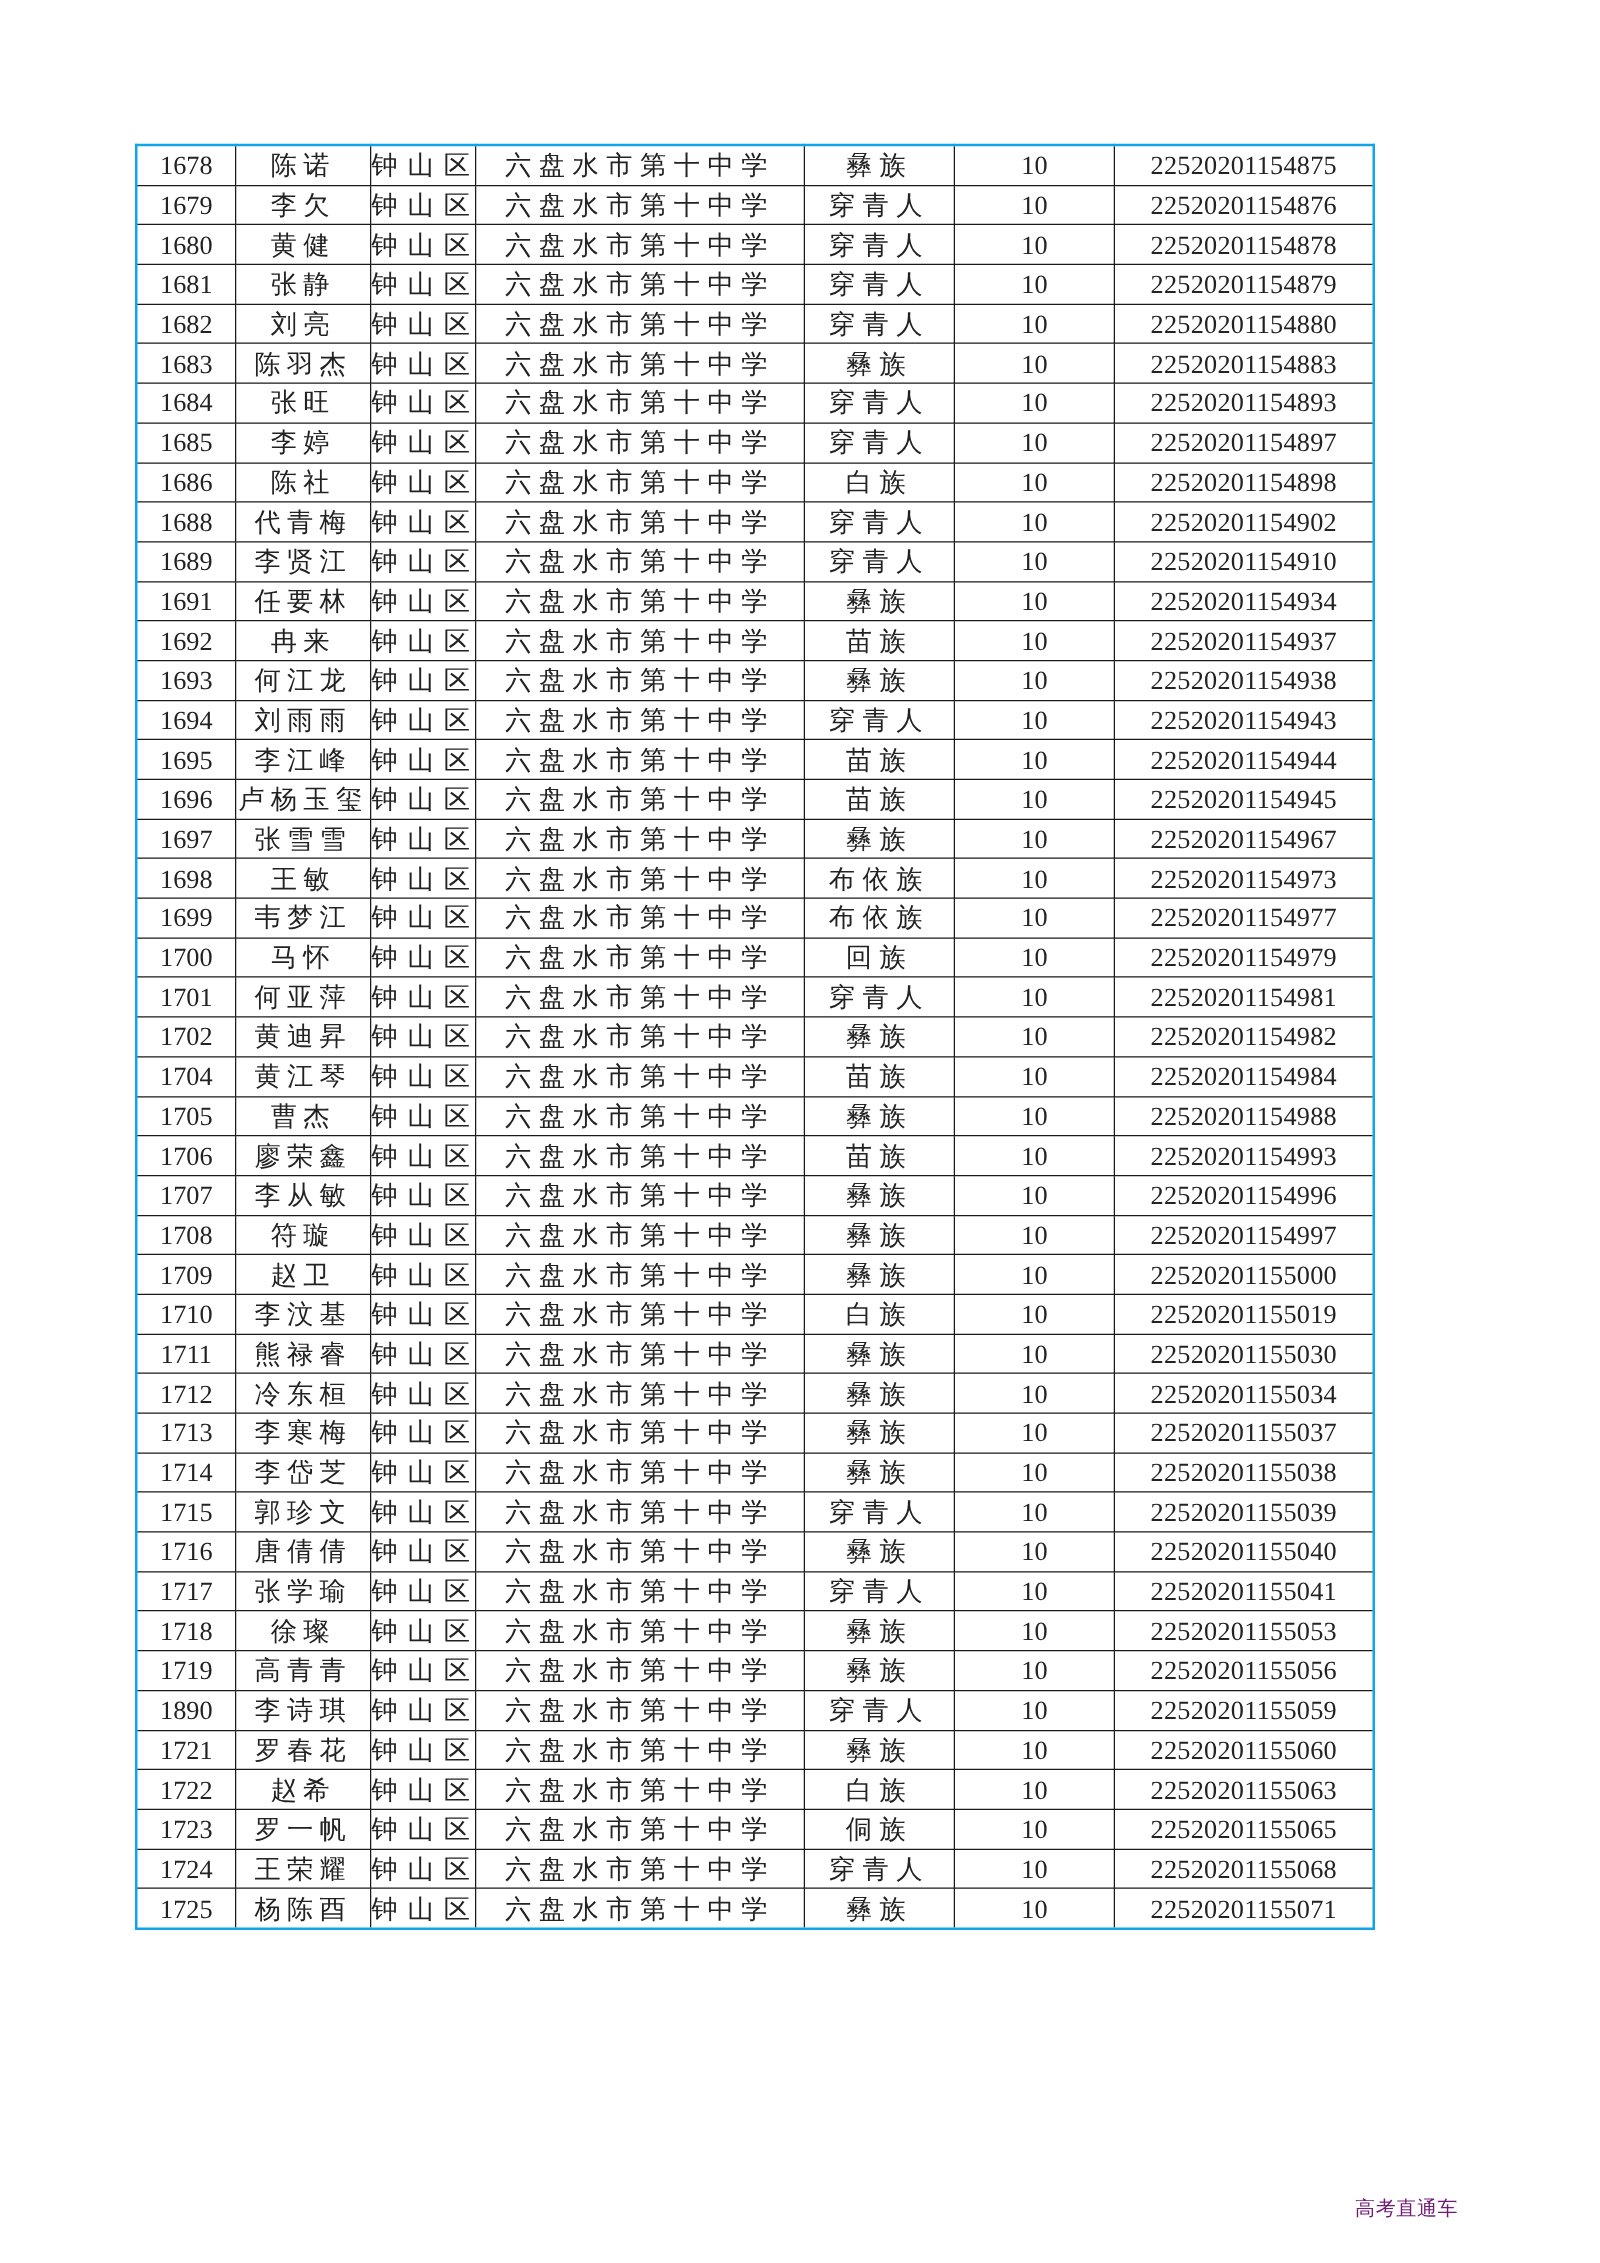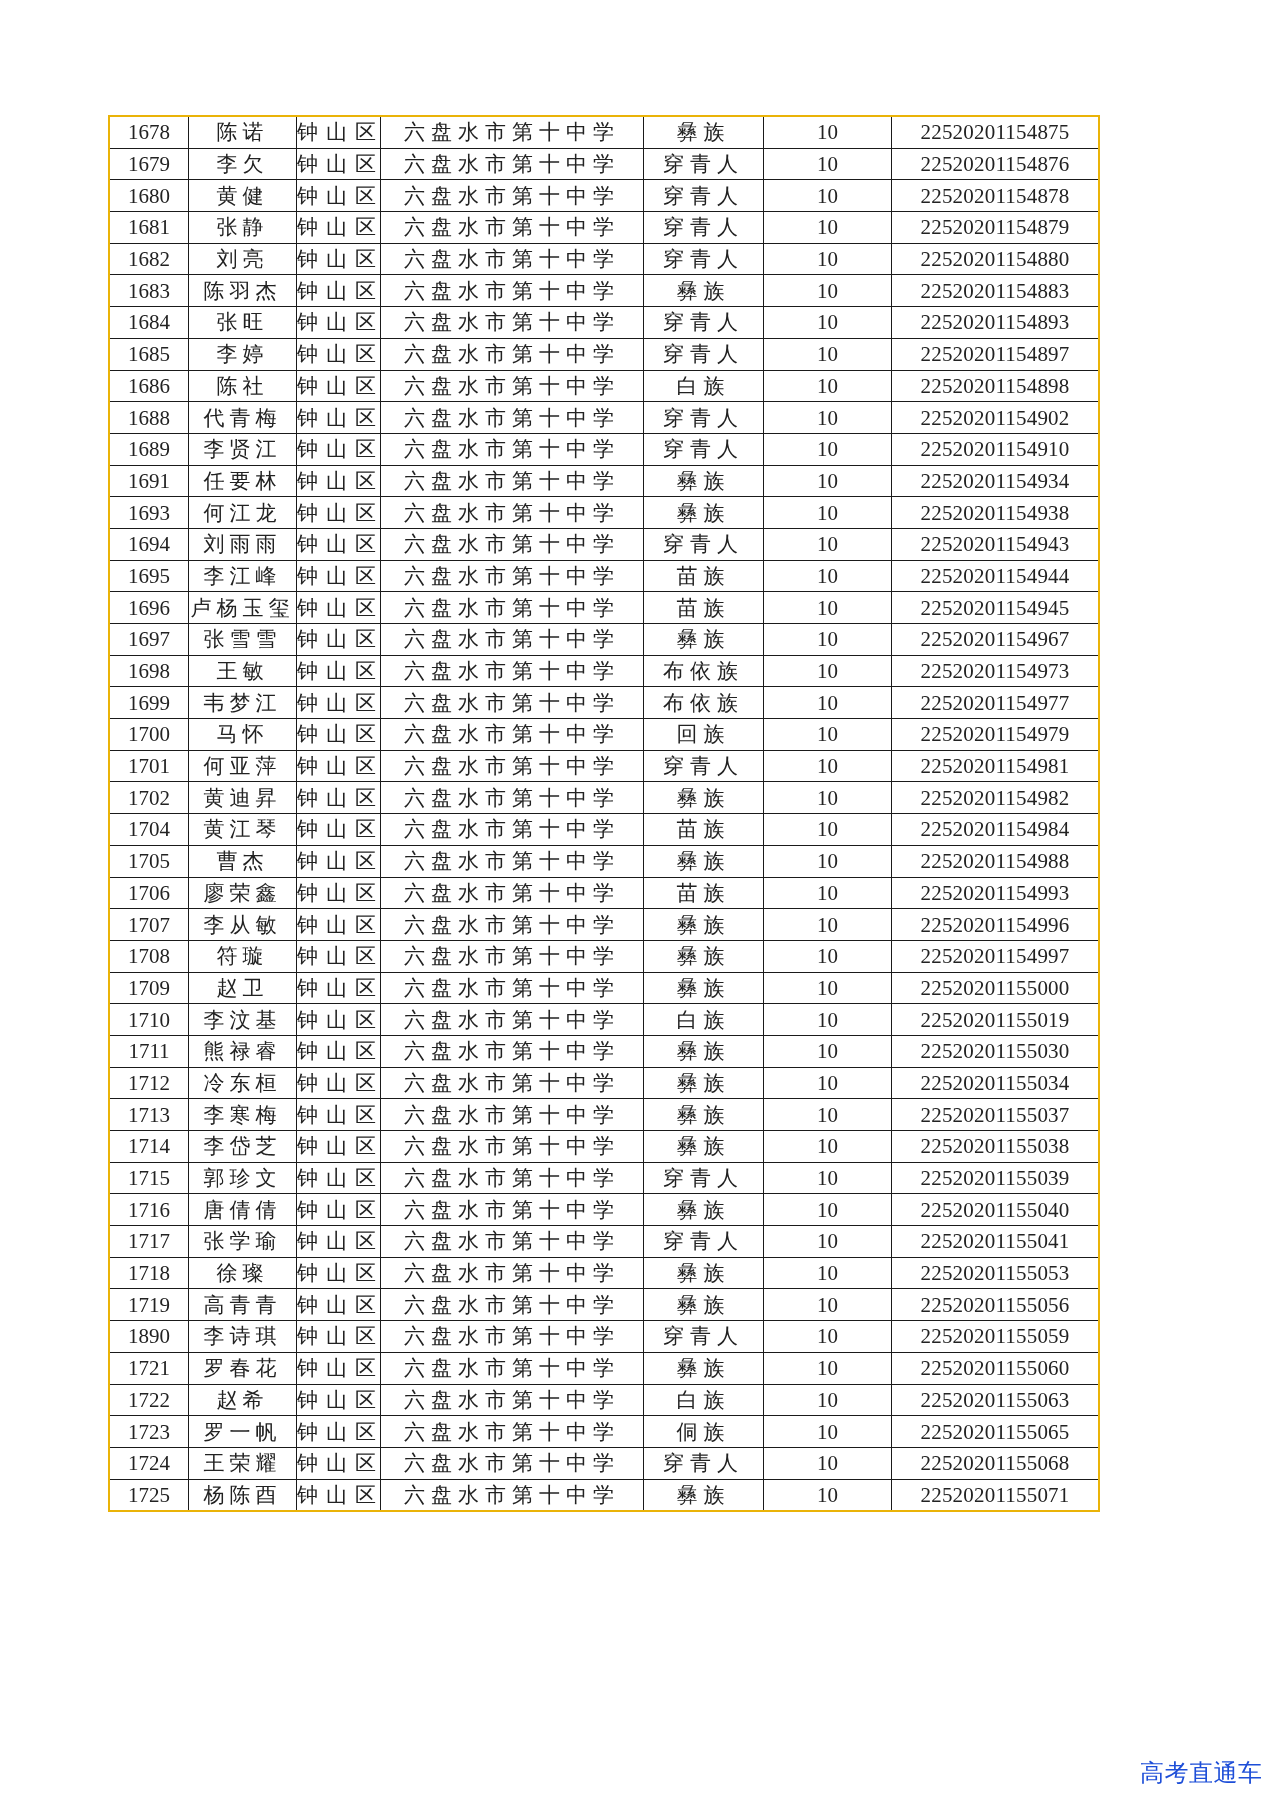--- a/index.html
+++ b/index.html
@@ -3,37 +3,37 @@
   <meta charset="utf-8">
   <style>
     html, body { margin: 0; padding: 0; background: #ffffff; }
     body { width: 1280px; height: 1810px; position: relative; overflow: hidden;
            font-family: "DejaVu Serif", "Liberation Serif", serif; color: #222; }
     .page { position: absolute; left: 0; top: 0; width: 1280px; height: 1810px; background: #fff; }
     table.roster {
       position: absolute; left: 108px; top: 115px;
       border-collapse: collapse; table-layout: fixed;
       width: 983px;
-      border: 2px solid #eab308;
+      border: 2px solid #0ea5e9;
     }
     table.roster td {
       height: 30.7px; padding: 0; border: 1.5px solid #1a1a1a;
       text-align: center; vertical-align: middle;
       font-size: 21px; line-height: 30px; white-space: nowrap; overflow: hidden;
     }
     td.c-no { width: 78px; font-family: "Liberation Serif", serif; font-size: 23px; }
     td.c-name { width: 107px; letter-spacing: 5px; font-family: "DejaVu Sans", sans-serif; font-size: 20px; font-weight: 300; margin-top: 28px; }
     td.c-district { width: 83px; letter-spacing: 8px; font-family: "DejaVu Sans", sans-serif; font-size: 20px; text-align: left; padding-left: 3px; margin-left: 20px; }
     td.c-school { width: 262px; letter-spacing: 6px; font-family: "DejaVu Sans", sans-serif; font-size: 19px; }
     td.c-eth { width: 119px; letter-spacing: 6px; font-family: "DejaVu Sans", sans-serif; font-size: 19px; }
     td.c-grade { width: 127px; font-family: "Liberation Serif", serif; font-size: 23px; }
     td.c-id { width: 206px; font-family: "Liberation Serif", serif; font-size: 23px; letter-spacing: 0.2px; }
     .watermark {
-      position: absolute; left: 1140px; top: 1757px;
-      font-family: "DejaVu Sans", sans-serif; font-size: 24px; color: #1d4ed8;
+      position: absolute; left: 1084px; top: 1757px;
+      font-family: "DejaVu Sans", sans-serif; font-size: 16px; color: #701a75;
       letter-spacing: 0.5px;
     }
   </style>
 </head>
 <body>
 
 <div class="page">
   <table class="roster">
     <tbody id="roster-body">
 
@@ -139,20 +139,29 @@
         <tr>
           <td class="c-no">1691</td>
           <td class="c-name">任要林</td>
           <td class="c-district">钟山区</td>
           <td class="c-school">六盘水市第十中学</td>
           <td class="c-eth">彝族</td>
           <td class="c-grade">10</td>
           <td class="c-id">22520201154934</td>
         </tr>
         <tr>
+          <td class="c-no">1692</td>
+          <td class="c-name">冉来</td>
+          <td class="c-district">钟山区</td>
+          <td class="c-school">六盘水市第十中学</td>
+          <td class="c-eth">苗族</td>
+          <td class="c-grade">10</td>
+          <td class="c-id">22520201154937</td>
+        </tr>
+        <tr>
           <td class="c-no">1693</td>
           <td class="c-name">何江龙</td>
           <td class="c-district">钟山区</td>
           <td class="c-school">六盘水市第十中学</td>
           <td class="c-eth">彝族</td>
           <td class="c-grade">10</td>
           <td class="c-id">22520201154938</td>
         </tr>
         <tr>
           <td class="c-no">1694</td>

